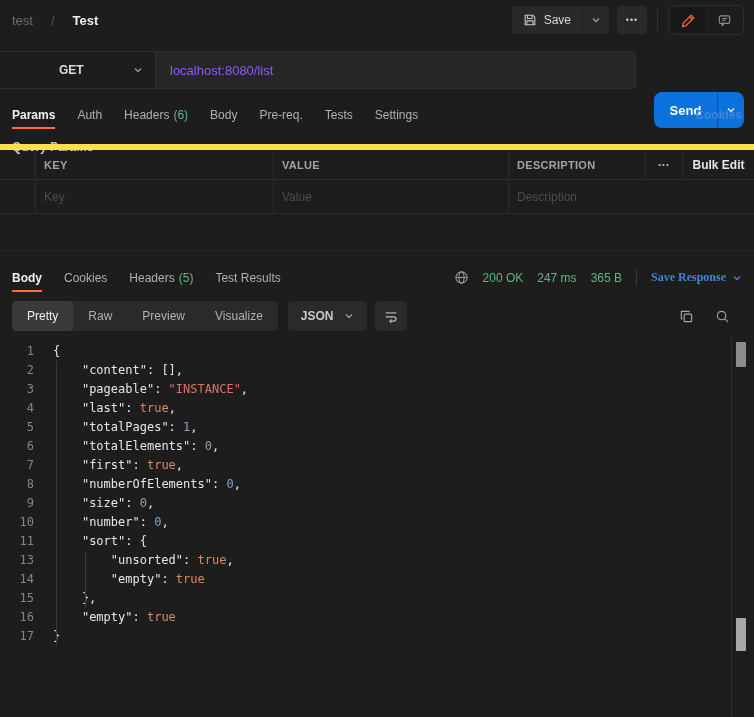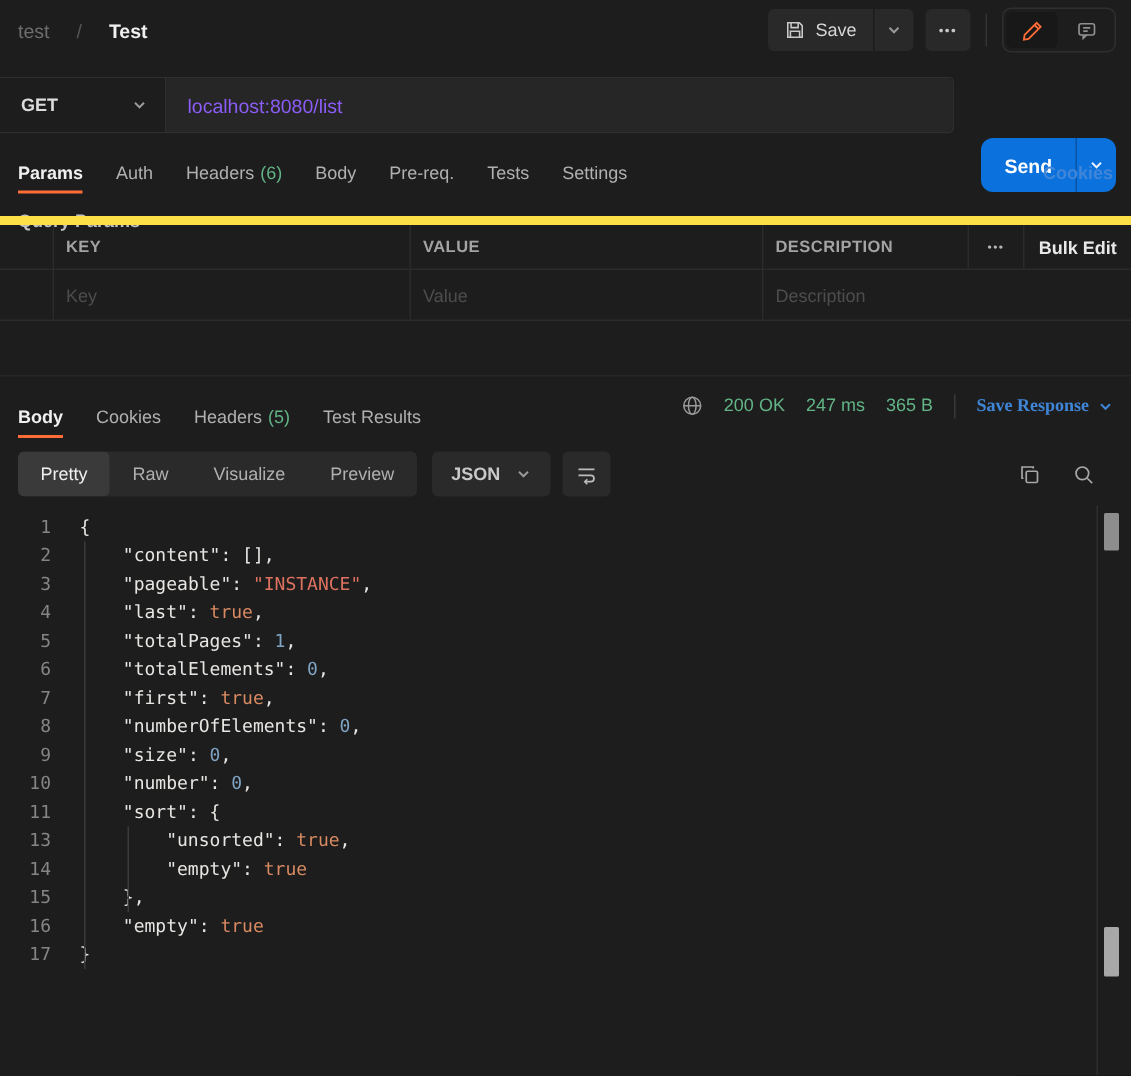--- a/index.html
+++ b/index.html
@@ -20,21 +20,21 @@
   .split-caret { display:flex; align-items:center; justify-content:center; width:26px; height:100%; color:#9a9a9a; cursor:pointer; }
   .more-btn { width:30px; height:28px; margin-left:8px; background:#292929; border-radius:4px; color:#c9c9c9; font-size:9px; letter-spacing:1px; display:flex; align-items:center; justify-content:center; cursor:pointer; }
   .v-divider { width:1px; height:22px; background:#333; margin:0 10px; }
   .icon-group { display:flex; align-items:center; gap:2px; border:1px solid #2f2f2f; border-radius:6px; padding:2px; height:30px; }
   .icon-group .igbtn { width:34px; height:24px; border-radius:4px; display:flex; align-items:center; justify-content:center; cursor:pointer; }
   .igbtn.active { background:#181818; }
   .igbtn.edit { color:var(--accent,#ff6c37); }
   .igbtn.comment { color:#8f8f8f; }
 
   
-  .request-row { position:absolute; top:51px; left:0; height:38px; width:636px; display:flex; border:1px solid #2f2f2f; border-left:none; border-radius:0 4px 4px 0; }
+  .request-row { position:absolute; top:51px; left:0; height:38px; width:636px; display:flex; border:1px solid #2f2f2f; border-left:none; border-radius:0 4px 4px 0;padding-left:45px; }
   .method-select { width:111px; display:flex; align-items:center; justify-content:space-between; padding:0 12px 0 14px; background:#1d1d1d; border-right:1px solid #2f2f2f; cursor:pointer; }
   .method-label { font-size:12px; font-weight:700; color:#dcdcdc; }
   .method-select .chev { color:#9a9a9a; }
   .url-wrap { flex:1; background:#262626; display:flex; align-items:center; border-radius:0 4px 4px 0; }
   .url-input { width:100%; background:transparent; border:none; outline:none; color:#8b5cf6; font-size:13px; padding:0 14px; font-family:"Liberation Sans", sans-serif; }
   .send-btn { position:absolute; top:52px; left:654px; width:90px; height:36px; background:var(--blue,#0b71dc); border-radius:8px; display:flex; align-items:center; overflow:hidden;margin-top:40px; }
   .send-main { flex:1; text-align:center; color:#fff; font-size:13px; font-weight:600; cursor:pointer; }
   .send-divider { width:1px; height:36px; background:rgba(0,0,0,.25); }
   .send-caret { width:26px; display:flex; align-items:center; justify-content:center; color:#e8f1fc; cursor:pointer; }
 
@@ -62,21 +62,21 @@
   .c-desc-data { flex:1; }
   .c-more { width:37px; flex:none; justify-content:center; color:#b5b5b5; font-size:8px; letter-spacing:1px; cursor:pointer; }
   .c-bulk { flex:1; justify-content:center; color:#e8e8e8; font-weight:700; cursor:pointer; }
   .qp-head-label { color:#a3a3a3; font-size:11px; font-weight:600; letter-spacing:.3px; }
   .qp-input { width:100%; background:transparent; border:none; outline:none; color:#d0d0d0; font-size:12px; font-family:"Liberation Sans", sans-serif; }
   .qp-input::placeholder { color:#4d4d4d; }
 
   
   .response { position:absolute; top:250px; left:0; right:0; bottom:0; border-top:1px solid #262626; }
   .resp-tabs { position:relative; margin:12px 12px 0; height:29px; display:flex; align-items:center; gap:22px; font-size:12px; }
-  .resp-meta { position:absolute; right:0; top:0; height:29px; display:flex; align-items:flex-start; gap:14px; }
+  .resp-meta { position:absolute; right:0; top:0; height:29px; display:flex; align-items:center; gap:14px; }
   .meta-globe { color:#9a9a9a; display:flex; align-items:center; cursor:pointer; }
   .meta-green { color:var(--green,#62b486); font-size:12px; }
   .meta-div { width:1px; height:16px; background:#3a3a3a; }
   .save-response { display:flex; align-items:center; gap:6px; color:var(--link,#4086d8); font-size:12px; font-weight:600; cursor:pointer;font-family:Liberation Serif, serif; }
 
   .resp-toolbar { position:relative; margin:9px 12px 0; height:30px; display:flex; align-items:center; }
   .seg-control { display:flex; align-items:center; background:#2a2a2a; border-radius:4px; height:30px; overflow:hidden; }
   .seg { padding:0 15px; height:30px; display:flex; align-items:center; color:#b0b0b0; font-size:12px; cursor:pointer; }
   .seg.active { background:#3a3a3a; color:#f0f0f0; border-radius:4px; }
   .fmt-dropdown { margin-left:10px; height:30px; background:#2a2a2a; border-radius:4px; display:flex; align-items:center; gap:10px; padding:0 13px; cursor:pointer; }
@@ -282,22 +282,22 @@
               </svg>
           </span>
         </span>
       </div>
     </div>
 
     <div class="resp-toolbar">
       <div class="seg-control">
         <div class="seg active">Pretty</div>
         <div class="seg">Raw</div>
+        <div class="seg">Preview</div>
         <div class="seg">Visualize</div>
-        <div class="seg">Preview</div>
       </div>
       <div class="fmt-dropdown">
         <span class="fmt-label">JSON</span>
         <span class="chev">
           <svg width="10" height="10" viewBox="0 0 10 10">
               <path d="M2 3.5 5 6.5 8 3.5" fill="none" stroke="currentColor" stroke-width="1.3"></path>
             </svg>
         </span>
       </div>
       <div class="wrap-btn">

